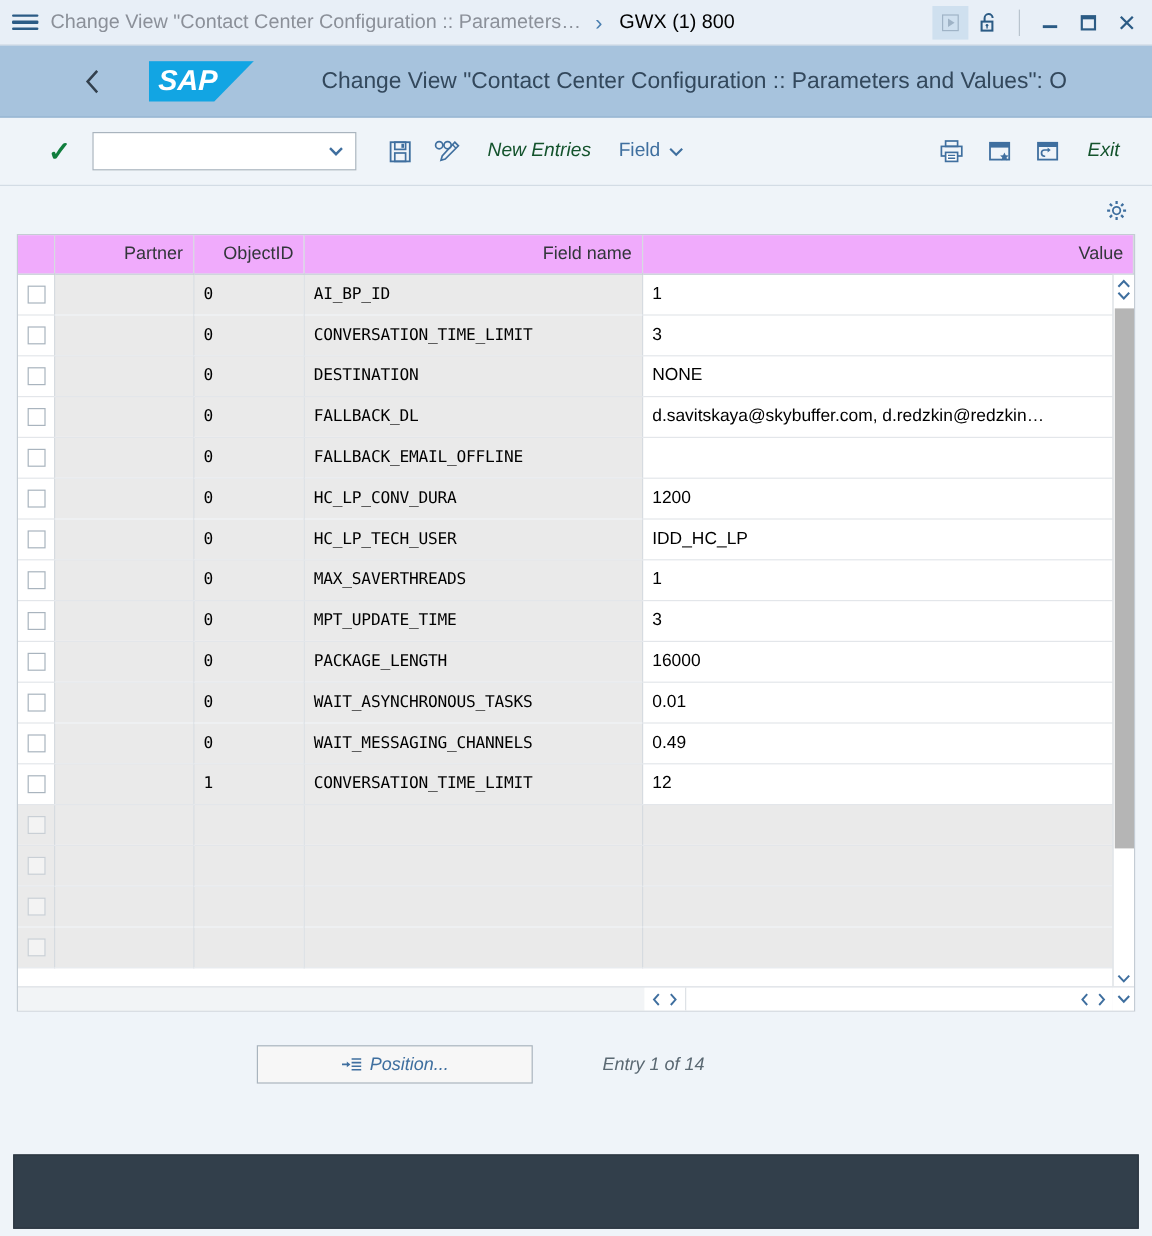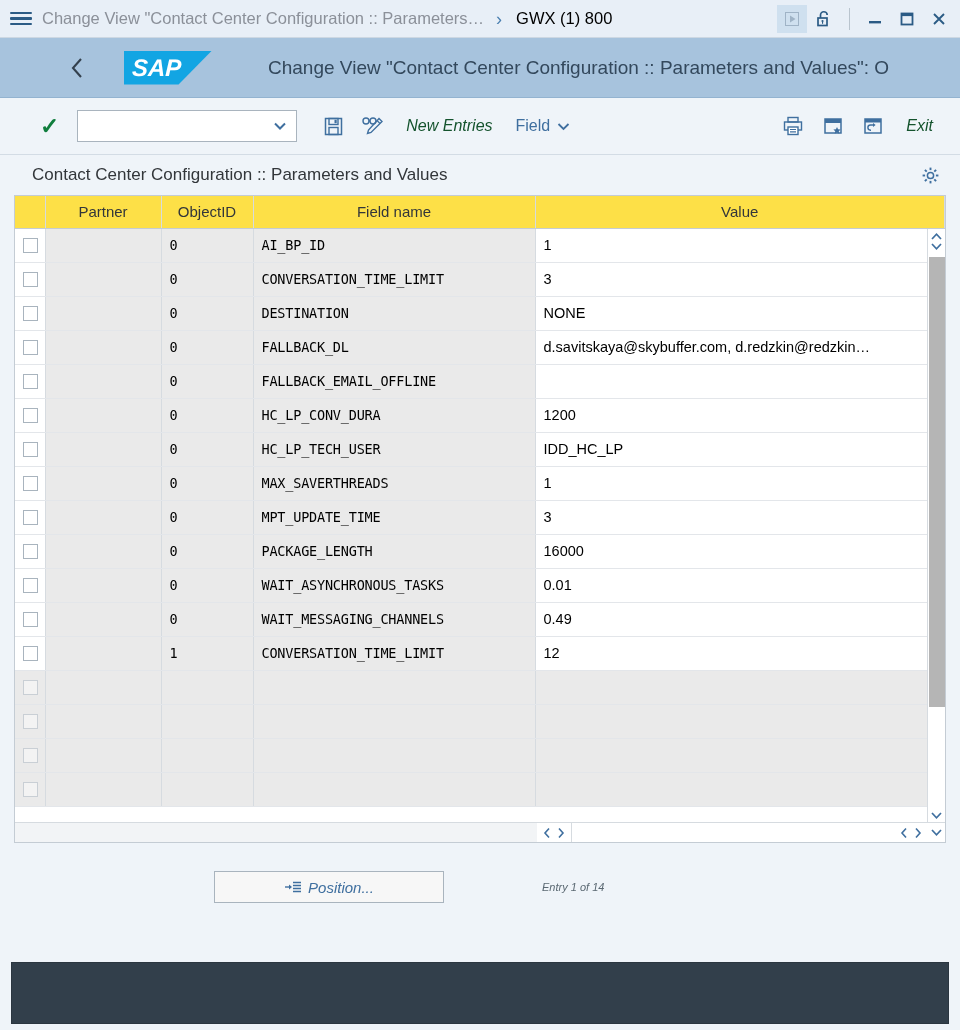--- a/index.html
+++ b/index.html
@@ -148,27 +148,27 @@
   .table-wrap {
     background: #fff;
     border: 1px solid #c4ccd4;
     display: flex;
     flex-direction: column;
     height: 648px;
     position: relative;
   }
   table.grid { border-collapse: collapse; table-layout: fixed; width: 100%; }
   table.grid th {
-    background: #fde047;
+    background: #f0abfc;
     border-right: 1px solid #d6dbe0;
     border-bottom: 1px solid #c4ccd4;
     font-weight: normal;
     font-size: 15px;
     color: #32363a;
-    text-align: center;
+    text-align: right;
     padding: 6px 8px;
     height: 32px;
   }
   table.grid td {
     border-right: 1px solid #d6dbe0;
     border-bottom: 1px solid #e3e6ea;
     font-size: 14.5px;
     padding: 5px 8px;
     height: 34px;
     overflow: hidden;
@@ -249,21 +249,21 @@
   }
   .position-btn {
     margin-left: 200px;
     width: 230px; height: 32px;
     background:#f7f7f7;
     border: 1px solid #a9b4be;
     display:flex; align-items:center; justify-content:center; gap:6px;
     cursor:pointer;
     color:#3f6f9f; font-size: 15px;
   }
-  .entry-count { margin-left: 98px; color:#5a6872; font-size:11px; }
+  .entry-count { margin-left: 58px; color:#5a6872; font-size:15px; }
 
   .statusbar {
     position: absolute;
     left: 11px; right: 11px; bottom: 6px;
     height: 62px;
     background: #323f4b;
     border: 1px solid #2b3640;
   }
 
   svg { display:block; }
@@ -396,21 +396,20 @@
       <polygon points="11,8 13.6,10 11,12" fill="#3f6f9f"></polygon>
     </svg>
   </div>
 
   <div class="tool-text">Exit</div>
 </div>
 
 <div class="content">
 
   <div class="section-head">
-    <div class="section-title">Contact Center Configuration :: Parameters and Values</div>
     <div class="gear">
       <svg width="19" height="19" viewBox="0 0 19 19">
         <circle cx="9.5" cy="9.5" r="3.1" fill="none" stroke="#3f6f9f" stroke-width="1.5"></circle>
         <g stroke="#3f6f9f" stroke-width="1.9">
           <path d="M9.5 1.6 V4.1"></path>
             <path d="M9.5 14.9 V17.4"></path>
           <path d="M1.6 9.5 H4.1"></path>
             <path d="M14.9 9.5 H17.4"></path>
           <path d="M3.9 3.9 L5.7 5.7"></path>
             <path d="M13.3 13.3 L15.1 15.1"></path>

